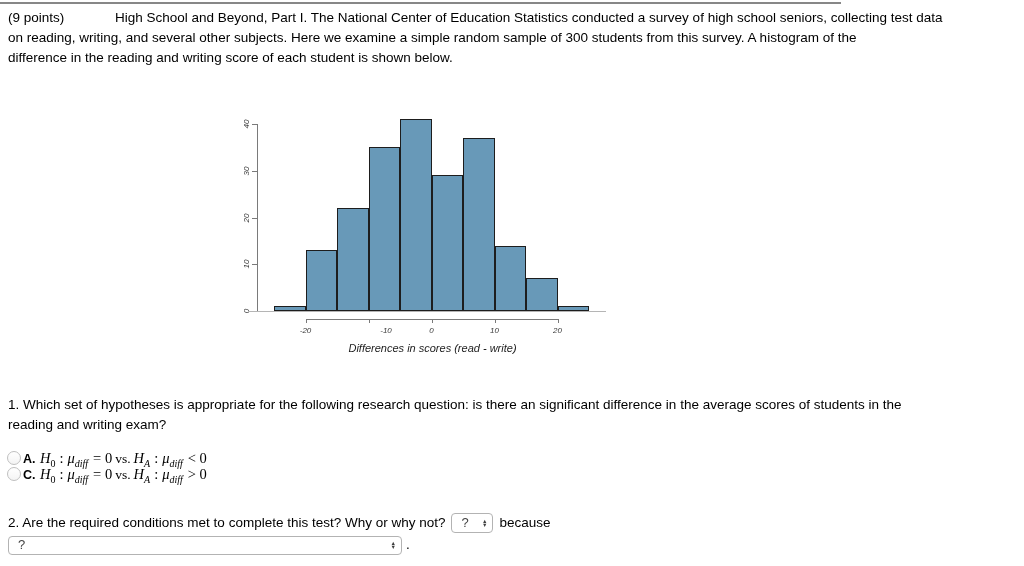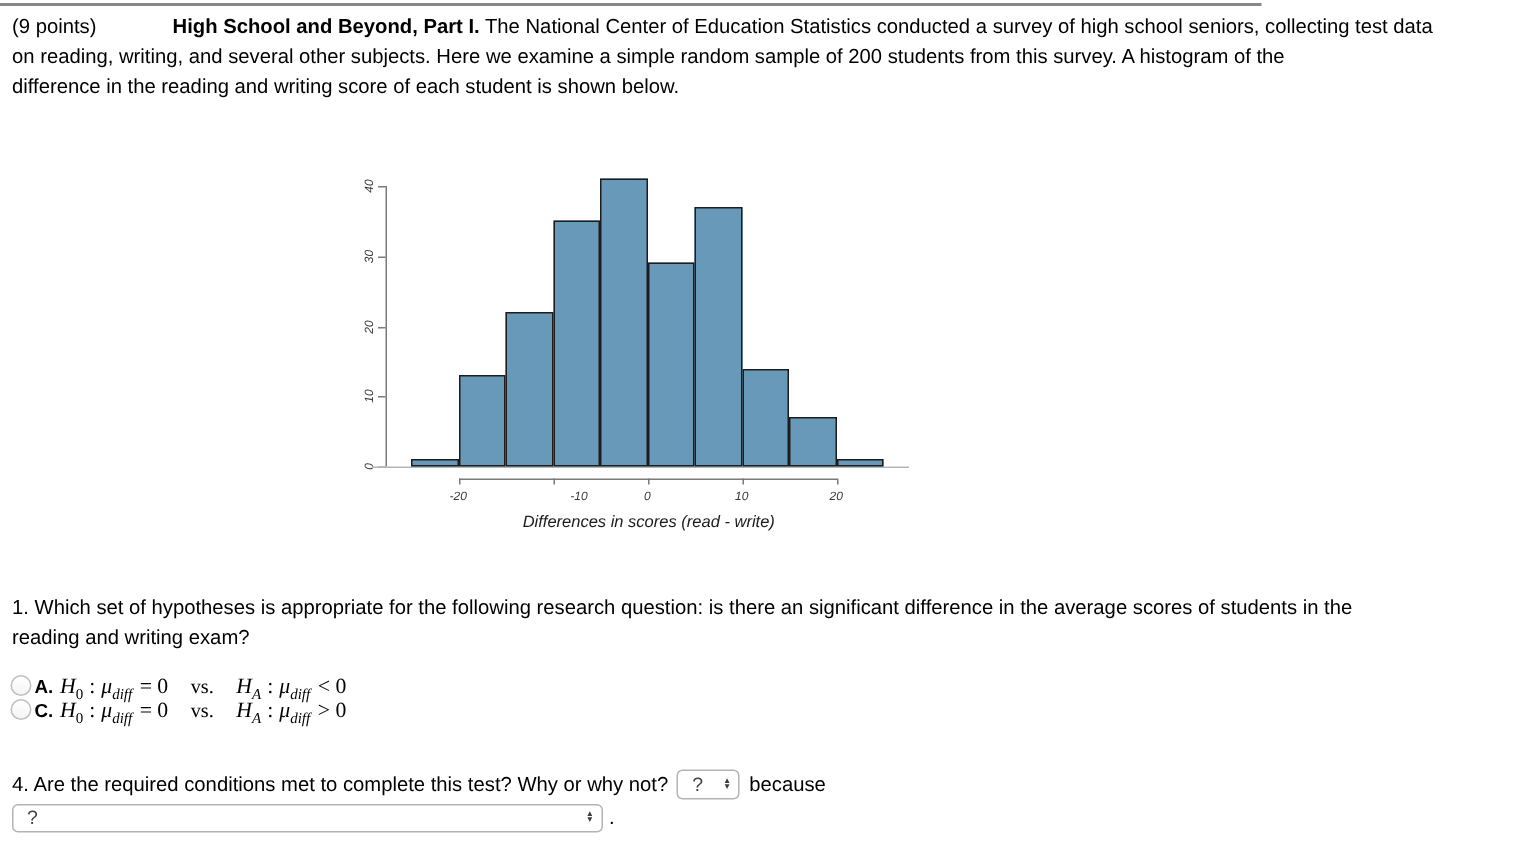--- a/index.html
+++ b/index.html
@@ -2,42 +2,42 @@
 <html><head>
 <meta charset="utf-8">
 <style>
   html,body{margin:0;padding:0;background:#fff;}
   #page{position:relative;width:1024px;height:566px;background:#ffffff;overflow:hidden;
         font-family:"Liberation Sans",sans-serif;color:#000;}
   .txt{font-size:13.5px;line-height:20px;}
   #top-rule{position:absolute;left:0;top:2px;width:841px;height:2px;background:#878787;}
   #problem{position:absolute;left:8px;top:8px;width:992px;}
   #q1{position:absolute;left:8px;top:395px;width:992px;}
-  b.inline{font-weight:bold;padding-left:47px;}
+  b.inline{font-weight:normal;padding-left:47px;}
 
   
   #chart{position:absolute;left:240px;top:106px;width:385px;height:255px;font-style:italic;}
   #chart .bar{position:absolute;box-sizing:border-box;}
   #chart .xlab-tick{position:absolute;transform:translateX(-50%);font-size:8px;color:#3a3a3a;}
   #chart .ylab-tick{position:absolute;transform:translate(-50%,-50%) rotate(-90deg);font-size:8px;color:#3a3a3a;}
   #chart .xlabel{position:absolute;width:100%;text-align:center;font-size:11px;color:#1c1c1c;}
 
   
   #options{position:absolute;left:7px;top:449px;}
   .opt-row{height:16px;white-space:nowrap;}
   .radio{display:inline-block;width:12px;height:12px;border:1px solid #c0c0c0;border-radius:50%;
          background:linear-gradient(#ffffff,#f4f4f4);vertical-align:-2px;margin-right:2px;}
   .opt-letter{font-weight:bold;font-size:12.5px;}
   .math{font-family:"Liberation Serif",serif;font-size:14.5px;color:#000;}
   .math .it{font-style:italic;}
   .math sub{font-size:10px;line-height:0;}
   .math sub.it{font-style:italic;text-align:center;}
   .math .colon{margin:0 4px;}
   .math .rm{margin-left:5px;font-style:normal;}
-  .math .vs{margin:0 15px;font-style:normal;font-size:13.5px;}
+  .math .vs{margin:0 3px;font-style:normal;font-size:13.5px;}
 
   
   #q2-line1{position:absolute;left:8px;top:512px;display:flex;align-items:center;gap:6px;height:22px;}
   #q2-line2{position:absolute;left:8px;top:535px;display:flex;align-items:center;gap:4px;height:20px;}
   .select{display:inline-flex;align-items:center;justify-content:space-between;box-sizing:border-box;
           height:20px;border:1px solid #b3b3b3;border-radius:4px;background:#fff;
           padding:0 5px 0 9px;font-size:13px;color:#444;}
   .select.small{width:42px;}
   .select.wide{width:394px;height:19px;}
   .spinner{display:flex;flex-direction:column;align-items:center;color:#3d3d3d;
@@ -45,21 +45,21 @@
 </style>
 </head>
 <body>
 
 <div id="page">
 
   <div id="top-rule"></div>
 
   <div id="problem" class="txt">
     <div><span>(9 points) </span><b class="inline">High School and Beyond, Part I.</b><span> The National Center of Education Statistics conducted a survey of high school seniors, collecting test data</span></div>
-    <div>on reading, writing, and several other subjects. Here we examine a simple random sample of 200 students from this survey. A histogram of the</div>
+    <div>on reading, writing, and several other subjects. Here we examine a simple random sample of 300 students from this survey. A histogram of the</div>
     <div>difference in the reading and writing score of each student is shown below.</div>
   </div>
 
   <div id="chart">
       <div style="left: 17px; top: 18px; width: 1px; height: 187px; background: rgb(122, 122, 122); position: absolute;"></div>
       <div style="left: 12px; top: 205px; width: 5px; height: 1px; background: rgb(122, 122, 122); position: absolute;"></div>
       <div class="ylab-tick" style="left: 6px; top: 205px; font-size: 8px; color: rgb(58, 58, 58); position: absolute;">0</div>
       <div style="left: 12px; top: 158.25px; width: 5px; height: 1px; background: rgb(122, 122, 122); position: absolute;"></div>
       <div class="ylab-tick" style="left: 6px; top: 158.25px; font-size: 8px; color: rgb(58, 58, 58); position: absolute;">10</div>
       <div style="left: 12px; top: 111.5px; width: 5px; height: 1px; background: rgb(122, 122, 122); position: absolute;"></div>
@@ -107,21 +107,21 @@
 
 
     <div class="opt-row">
       <span class="radio"></span><span class="opt-letter">C.</span>
       <span class="math"><span class="it">H</span><sub>0</sub><span class="colon">:</span><span class="it">μ</span><sub class="it">diff</sub><span class="rm">= 0</span><span class="vs">vs.</span><span class="it">H</span><sub class="it">A</sub><span class="colon">:</span><span class="it">μ</span><sub class="it">diff</sub><span class="rm">&gt; 0</span></span>
     </div>
 
   </div>
 
   <div id="q2-line1" class="txt">
-    <span>4. Are the required conditions met to complete this test? Why or why not?</span>
+    <span>2. Are the required conditions met to complete this test? Why or why not?</span>
     <span class="select small">
       <span>?</span>
       <span class="spinner">
           <span>▲</span>
           <span>▼</span>
         </span>
     </span>
     <span>because</span>
   </div>
 

